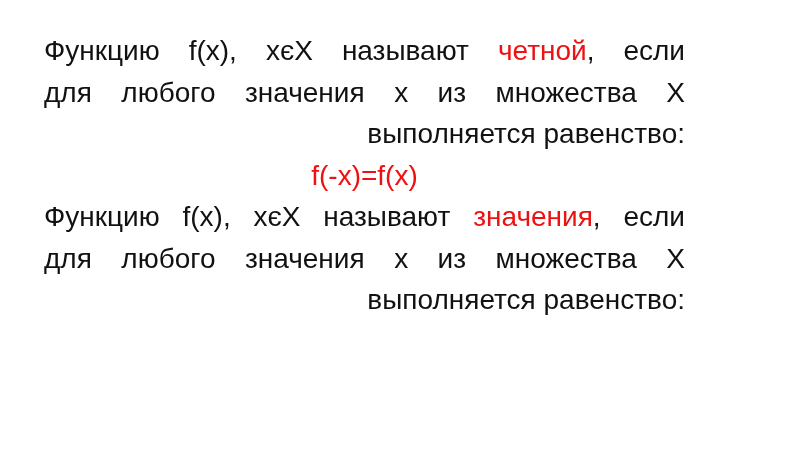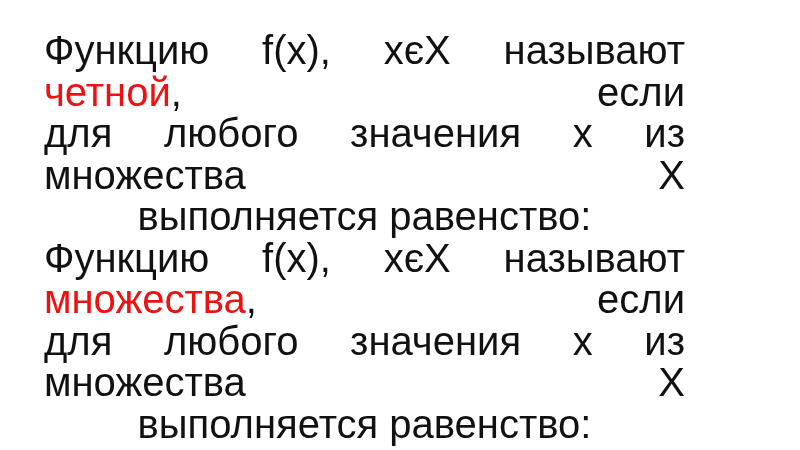--- a/index.html
+++ b/index.html
@@ -5,42 +5,43 @@
   * { margin: 0; padding: 0; box-sizing: border-box; }
   html, body { width: 800px; height: 450px; overflow: hidden; }
   body { background: #ffffff; }
 
   .slide {
     width: 740px;
     height: 450px;
     background: var(--bg, #ffffff);
     padding: 30px 55px 0 44px;
     font-family: "Liberation Sans", "DejaVu Sans", sans-serif;
-    font-size: 40px;
+    font-size: 28px;
     line-height: 41.5px;
     color: var(--text, #111111);
     font-weight: 400;
   }
 
   .line { white-space: nowrap; }
   .line.justify {
     text-align: justify;
     text-align-last: justify;
     white-space: normal;
   }
-  .line.left   { text-align: center; }
+  .line.left   { text-align: right; }
   .line.center { text-align: center; }
 
   .red { color: var(--accent, #ee1111); }
 </style>
 </head>
 <body>
 
 <div class="slide" style="--bg: #ffffff; --text: #111111; --accent: #ee1111;">
   <div>
       <div class="line justify"><span>Функцию f(x), хєХ называют </span><span class="red">четной</span><span>, если</span></div>
       <div class="line justify"><span>для любого значения х из множества Х</span></div>
       <div class="line left"><span>выполняется равенство:</span></div>
-      <div class="line justify"><span>Функцию f(x), хєХ называют </span><span class="red">множества</span><span>, если</span></div>
+      <div class="line center"><span class="red">f(-x)=f(x)</span></div>
+      <div class="line justify"><span>Функцию f(x), хєХ называют </span><span class="red">значения</span><span>, если</span></div>
       <div class="line justify"><span>для любого значения х из множества Х</span></div>
       <div class="line left"><span>выполняется равенство:</span></div>
     </div>
 </div>
 
 </body></html>

